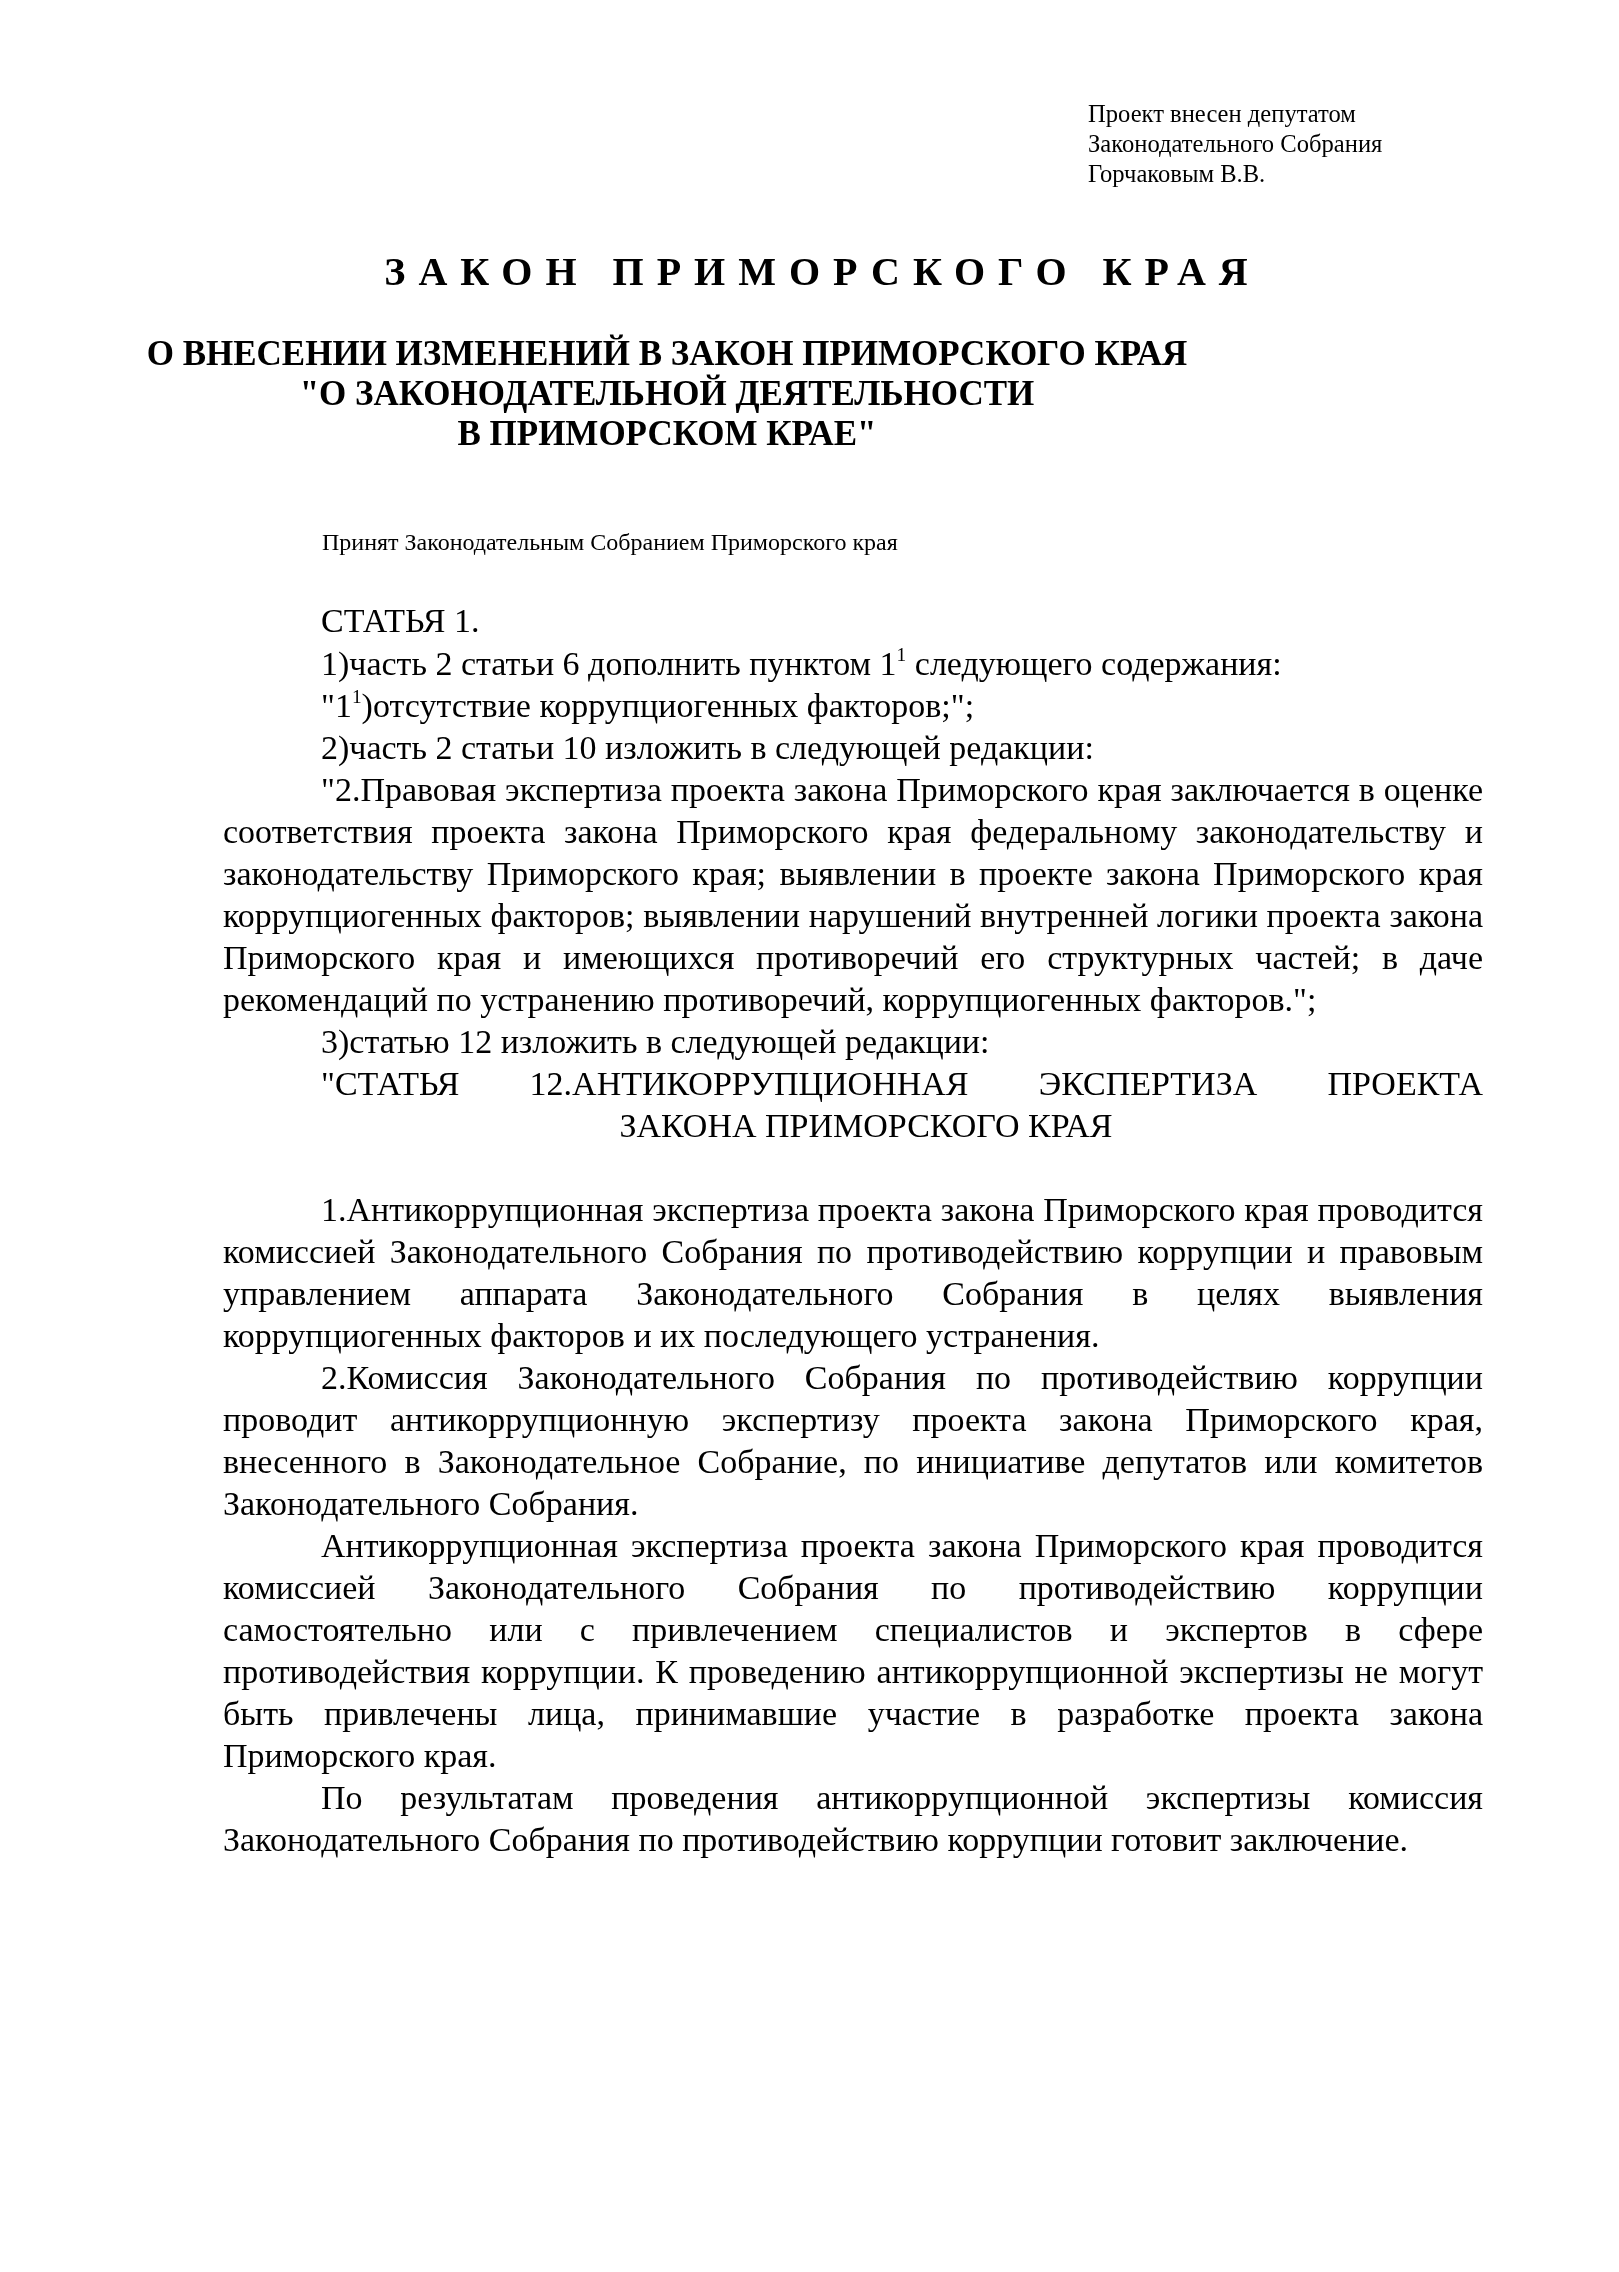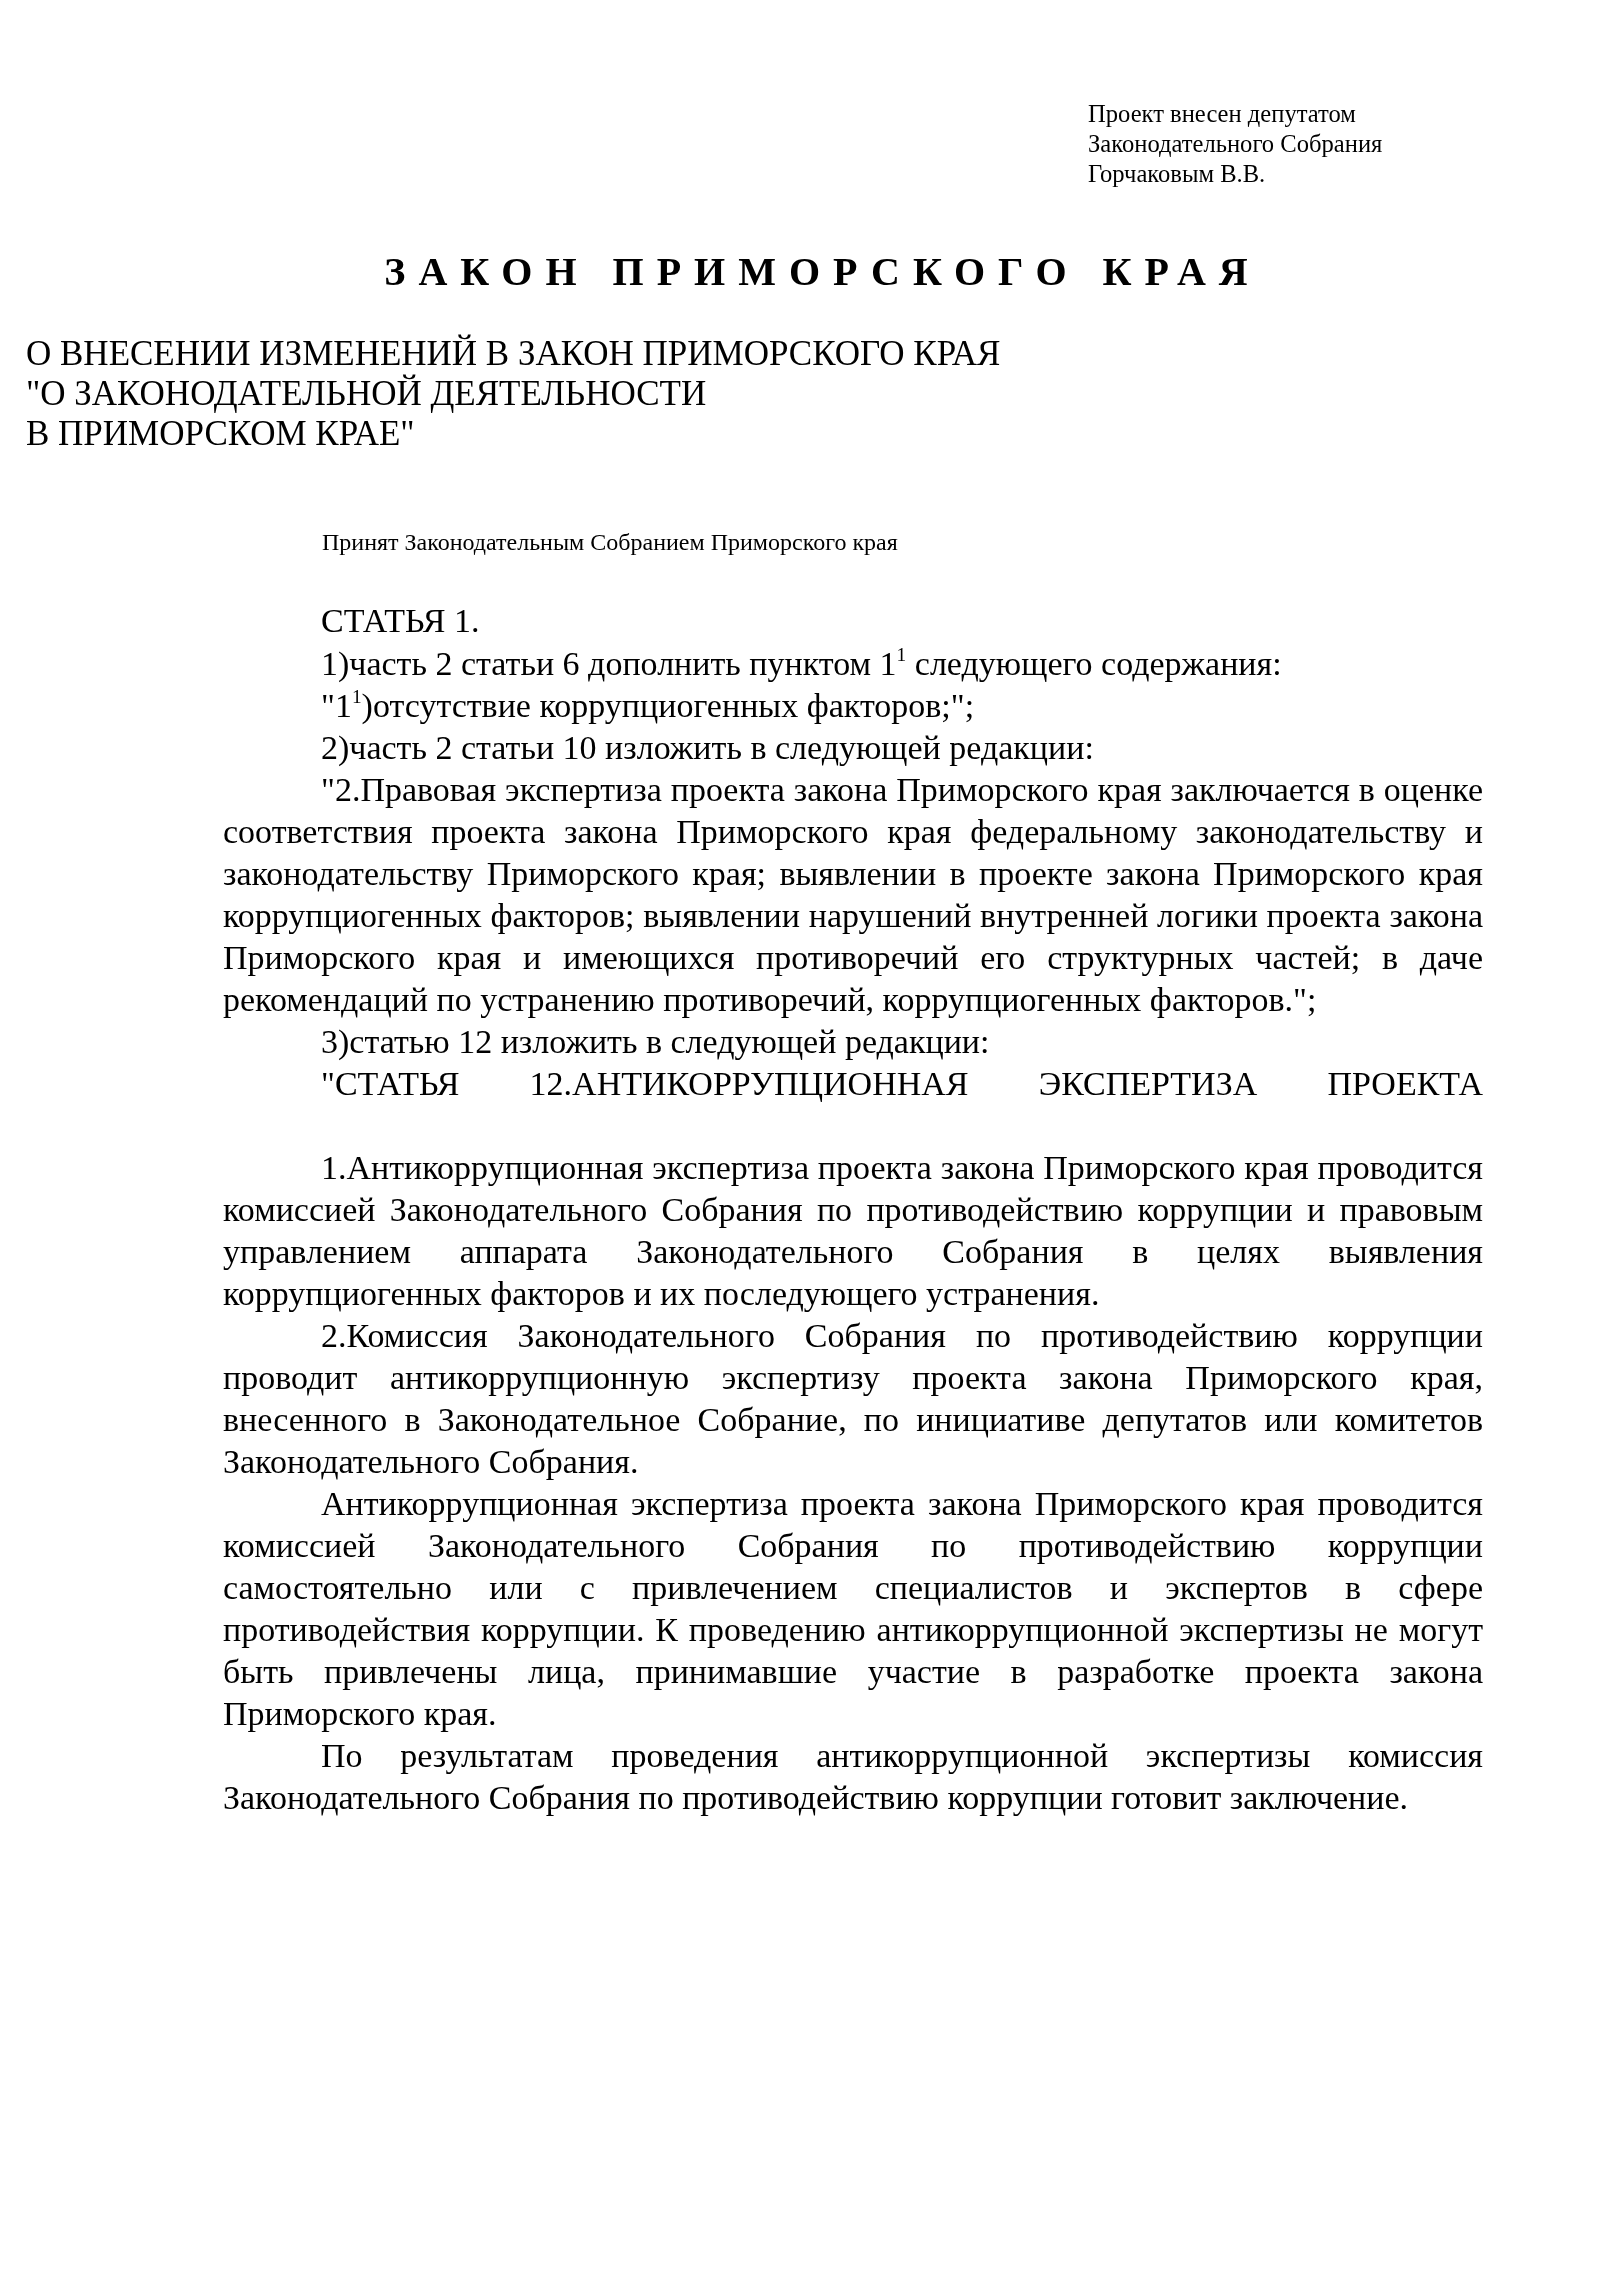--- a/index.html
+++ b/index.html
@@ -43,22 +43,22 @@
       letter-spacing: 13px;
       line-height: 52px;
       padding-left: 26px;
       box-sizing: border-box;
     }
     .law-subtitle {
       position: absolute;
       left: 0;
       width: 1308px;
       top: 311px;
-      text-align: left;
-      font-weight: normal;
+      text-align: center;
+      font-weight: bold;
       font-size: 35px;
       line-height: 40px;
       padding-left: 26px;
       box-sizing: border-box;
     }
     .law-subtitle div { white-space: nowrap; }
 
     .adopted {
       position: absolute;
       left: 322px;
@@ -138,20 +138,21 @@
 
     <p class="p item"><span>"1</span><sup class="s">1</sup><span>)отсутствие коррупциогенных факторов;";</span></p>
 
     <p class="p item">2)часть 2 статьи 10 изложить в следующей редакции:</p>
 
     <p class="p">"2.Правовая экспертиза проекта закона Приморского края заключается в оценке соответствия проекта закона Приморского края федеральному законодательству и законодательству Приморского края; выявлении в проекте закона Приморского края коррупциогенных факторов; выявлении нарушений внутренней логики проекта закона Приморского края и имеющихся противоречий его структурных частей; в даче рекомендаций по устранению противоречий, коррупциогенных факторов.";</p>
 
     <p class="p item">3)статью 12 изложить в следующей редакции:</p>
 
     <p class="quoted-article">"СТАТЬЯ 12.АНТИКОРРУПЦИОННАЯ ЭКСПЕРТИЗА ПРОЕКТА</p>
+    <p class="quoted-article-line2">ЗАКОНА ПРИМОРСКОГО КРАЯ</p>
 
     <div class="gap"></div>
 
     <p class="p">1.Антикоррупционная экспертиза проекта закона Приморского края проводится комиссией Законодательного Собрания по противодействию коррупции и правовым управлением аппарата Законодательного Собрания в целях выявления коррупциогенных факторов и их последующего устранения.</p>
     <p class="p">2.Комиссия Законодательного Собрания по противодействию коррупции проводит антикоррупционную экспертизу проекта закона Приморского края, внесенного в Законодательное Собрание, по инициативе депутатов или комитетов Законодательного Собрания.</p>
     <p class="p">Антикоррупционная экспертиза проекта закона Приморского края проводится комиссией Законодательного Собрания по противодействию коррупции самостоятельно или с привлечением специалистов и экспертов в сфере противодействия коррупции. К проведению антикоррупционной экспертизы не могут быть привлечены лица, принимавшие участие в разработке проекта закона Приморского края.</p>
     <p class="p">По результатам проведения антикоррупционной экспертизы комиссия Законодательного Собрания по противодействию коррупции готовит заключение.</p>
   </div>
 
 </div>

